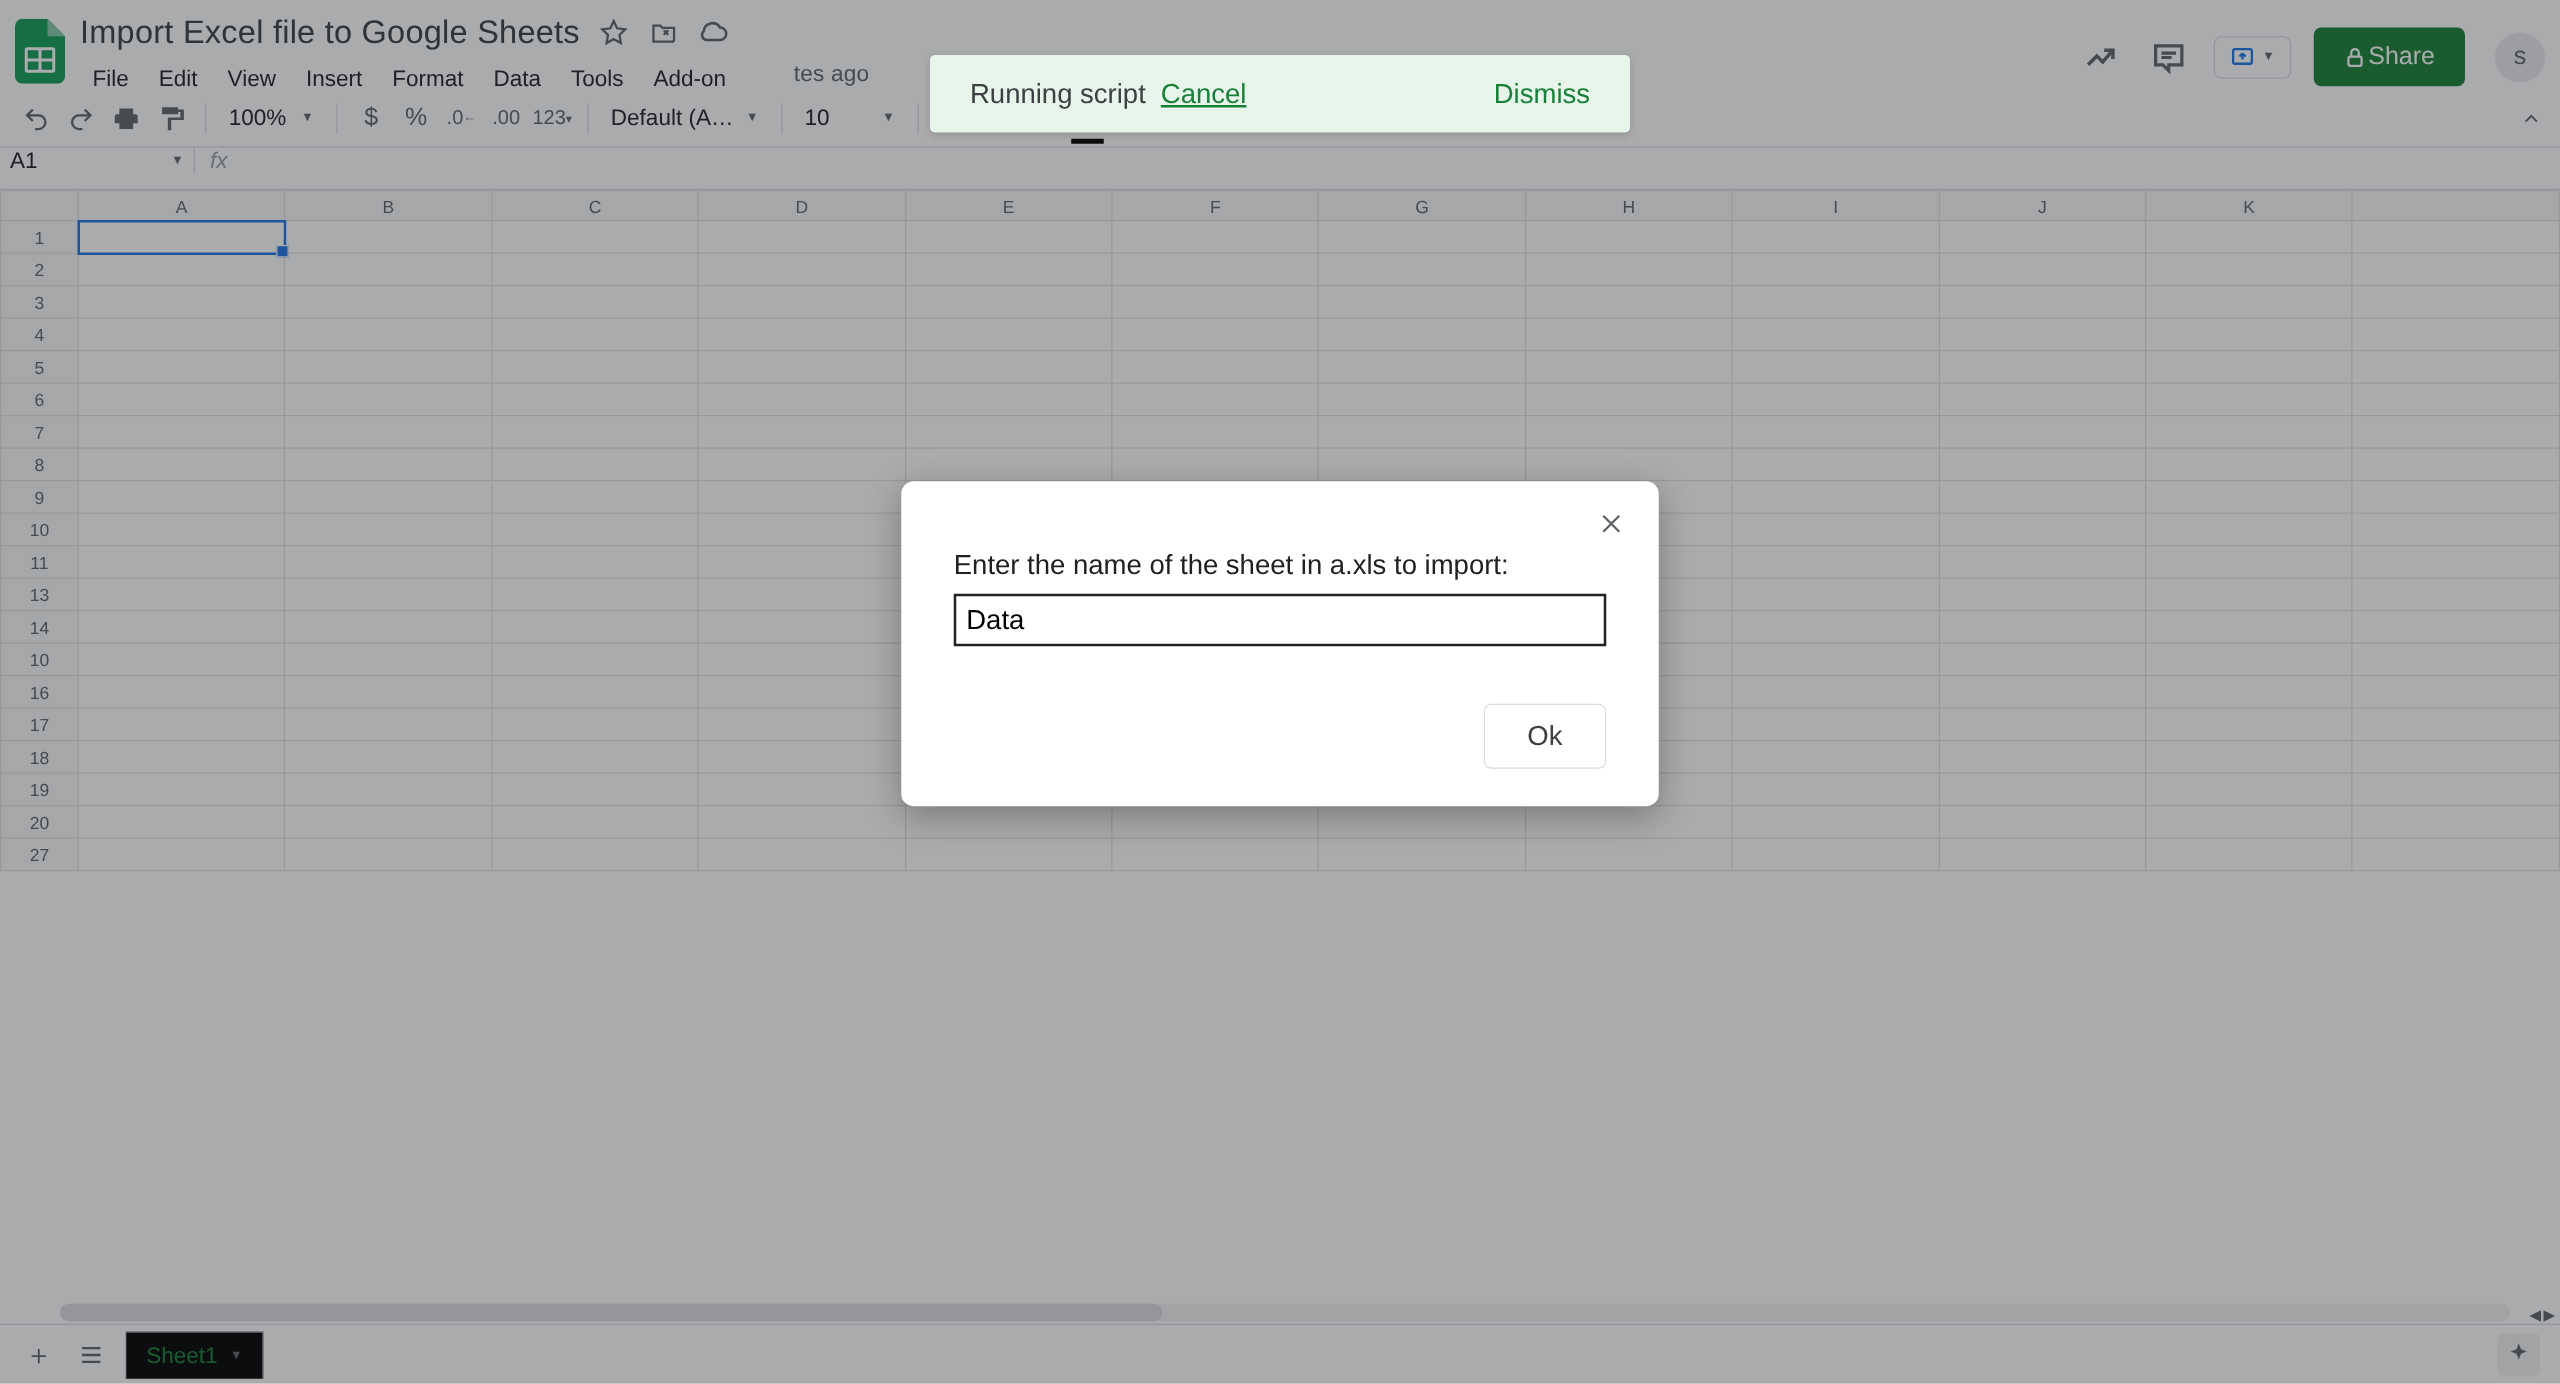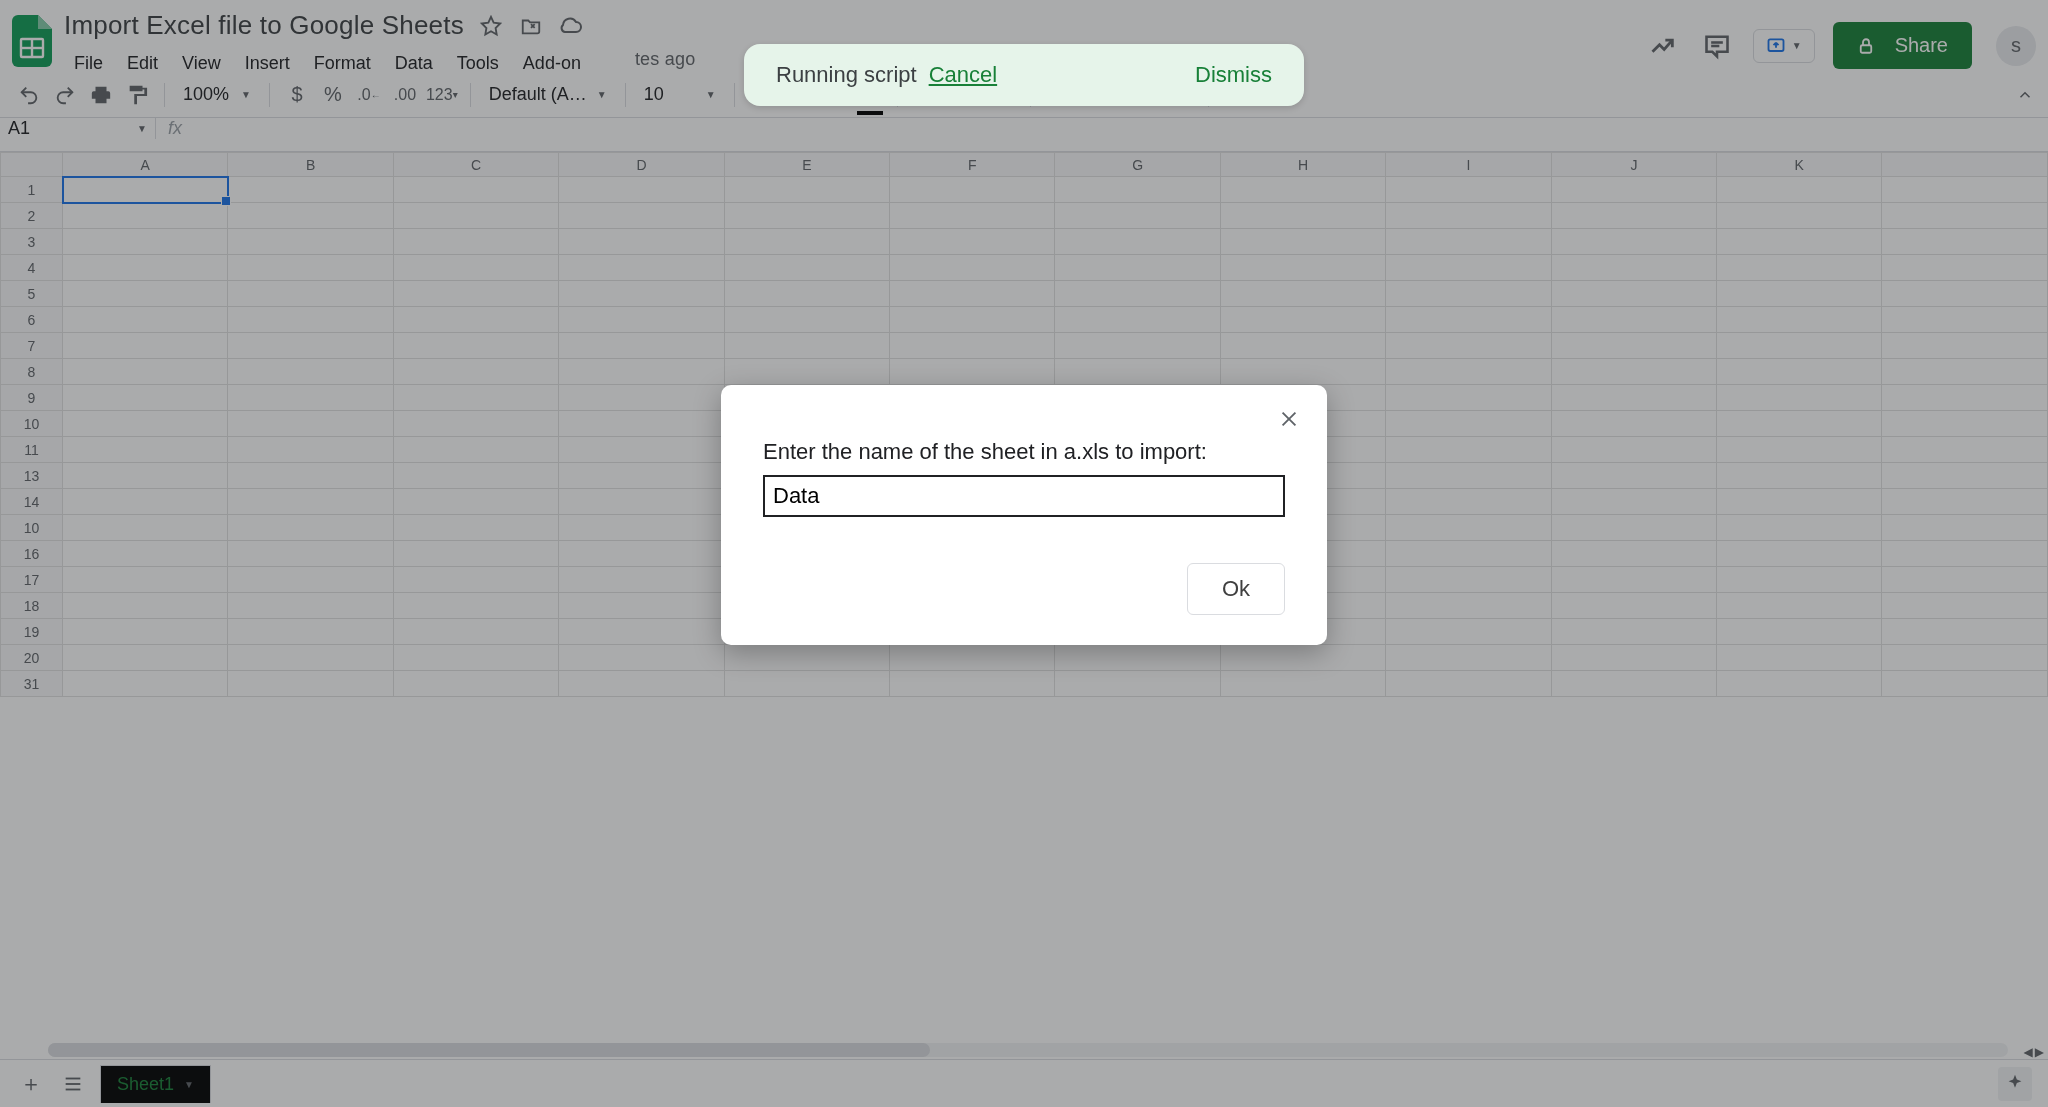--- a/index.html
+++ b/index.html
@@ -42,21 +42,21 @@
   .title-col{display:flex;flex-direction:column;gap:2px;}
   .title-row{display:flex;align-items:center;gap:14px;margin-top:2px;}
   .doc-title{font-size:26px;color:#3c4043;letter-spacing:.2px;}
   .title-icn{color:#5f6368;display:inline-flex;align-items:center;justify-content:center;width:26px;height:26px;}
   .menubar{display:flex;gap:4px;margin-top:6px;}
   .menu-item{padding:4px 10px;font-size:18px;color:#202124;cursor:pointer;border-radius:4px;}
   .menu-extra{color:#5f6368;font-size:18px;margin-left:40px;letter-spacing:.2px;}
   .title-right{margin-left:auto;display:flex;align-items:center;gap:18px;margin-top:14px;}
   .right-icn{color:#5f6368;display:inline-flex;align-items:center;justify-content:center;width:36px;height:36px;}
   .present-btn{border:1px solid var(--border);border-radius:6px;padding:6px 12px;display:flex;align-items:center;gap:6px;color:#1a73e8;}
-  .share-btn{background:#188038;color:#fff;border:none;border-radius:6px;padding:12px 24px;font-size:20px;display:flex;align-items:center;gap:20px;font-weight:500;cursor:pointer;}
+  .share-btn{background:#188038;color:#fff;border:none;border-radius:6px;padding:12px 24px;font-size:20px;display:flex;align-items:center;gap:2px;font-weight:500;cursor:pointer;}
   .avatar{width:40px;height:40px;border-radius:50%;background:#e8eaed;color:#5f6368;display:flex;align-items:center;justify-content:center;font-size:20px;margin-left:6px;}
 
   
   .toolbar{
     height:46px;border-bottom:1px solid var(--border);
     display:flex;align-items:center;padding:0 14px;gap:6px;
     color:#5f6368;font-size:18px;
   }
   .tb-btn{display:inline-flex;align-items:center;justify-content:center;min-width:30px;height:30px;color:#5f6368;cursor:pointer;}
   .tb-sep{width:1px;height:24px;background:var(--border);margin:0 6px;}
@@ -95,21 +95,21 @@
   .sheet-tab{padding:8px 16px;border-top:1px solid var(--border);border-left:1px solid var(--border);border-right:1px solid var(--border);border-radius:0;display:flex;align-items:center;gap:10px;color:var(--green-dark);font-size:18px;font-weight:500;cursor:pointer;background:#000000;}
   .explore{margin-left:auto;color:#5f6368;width:34px;height:34px;display:flex;align-items:center;justify-content:center;background:#f1f3f4;border-radius:4px;}
 
   
   .dim{position:absolute;inset:0;background:var(--dim-overlay);pointer-events:none;}
 
   
   .toast{
     position:absolute;top:44px;left:50%;transform:translateX(-50%);
     background:var(--toast-bg);
-    border-radius:16px;
+    border-radius:4px;
     box-shadow:0 2px 6px rgba(0,0,0,.15);
     padding:18px 32px;
     display:flex;align-items:center;gap:20px;
     font-size:22px;color:#3c4043;
     z-index:30;
     width:560px;
     justify-content:space-between;
   }
   .toast-left{display:flex;align-items:center;gap:12px;}
   .toast a{color:#188038;text-decoration:underline;cursor:pointer;}
@@ -640,21 +640,21 @@
             <td></td>
             <td></td>
             <td></td>
             <td></td>
             <td></td>
             <td></td>
             <td></td>
             <td></td>
           </tr>
           <tr>
-            <th>31</th>
+            <th>27</th>
             <td></td>
             <td></td>
             <td></td>
             <td></td>
             <td></td>
             <td></td>
             <td></td>
             <td></td>
             <td></td>
             <td></td>

